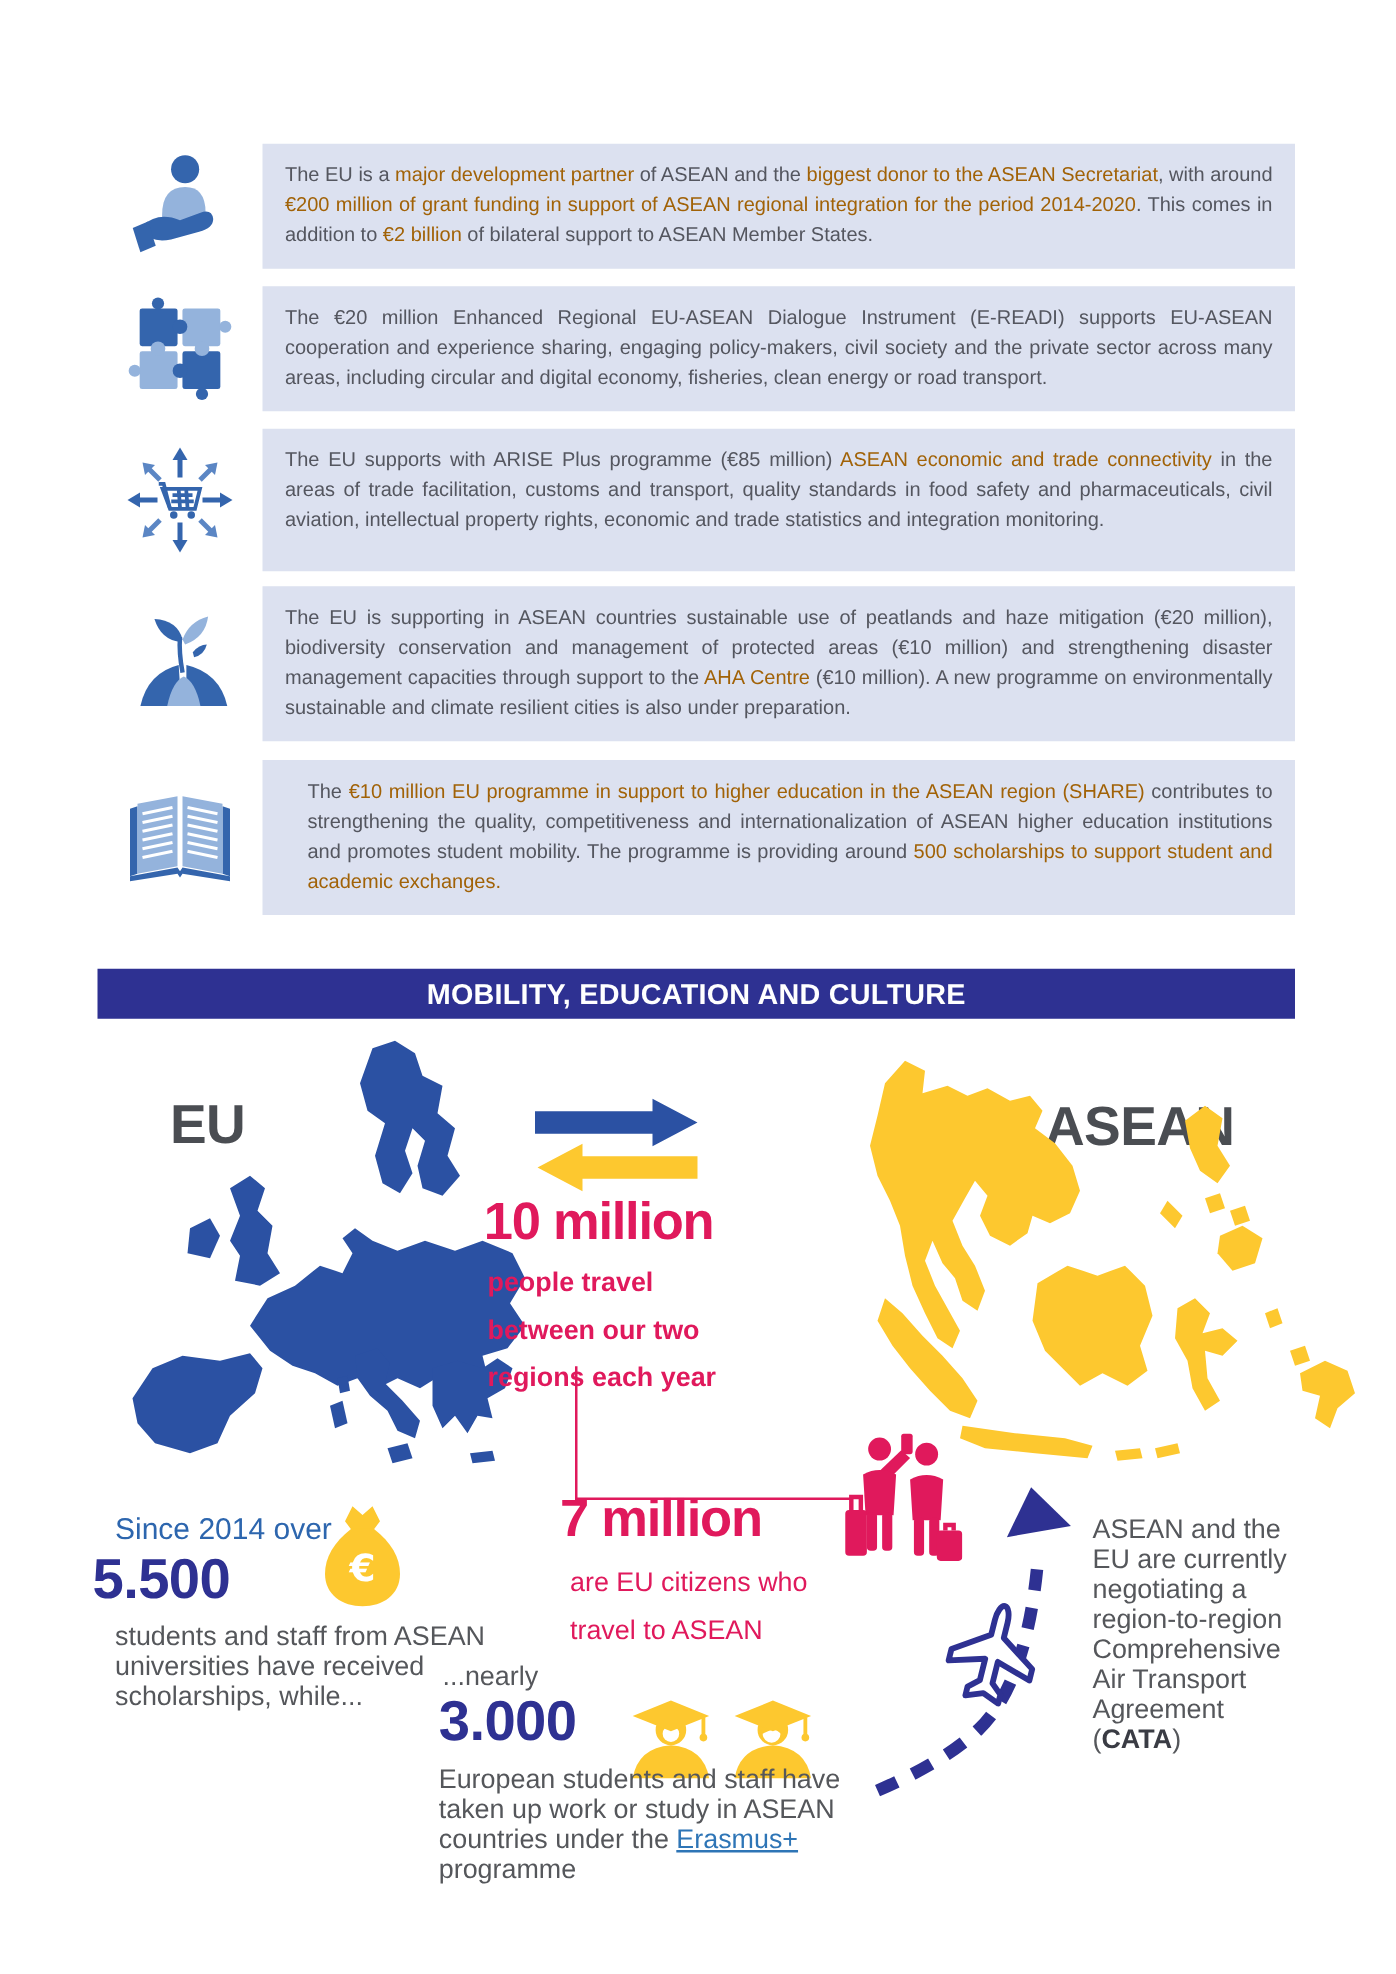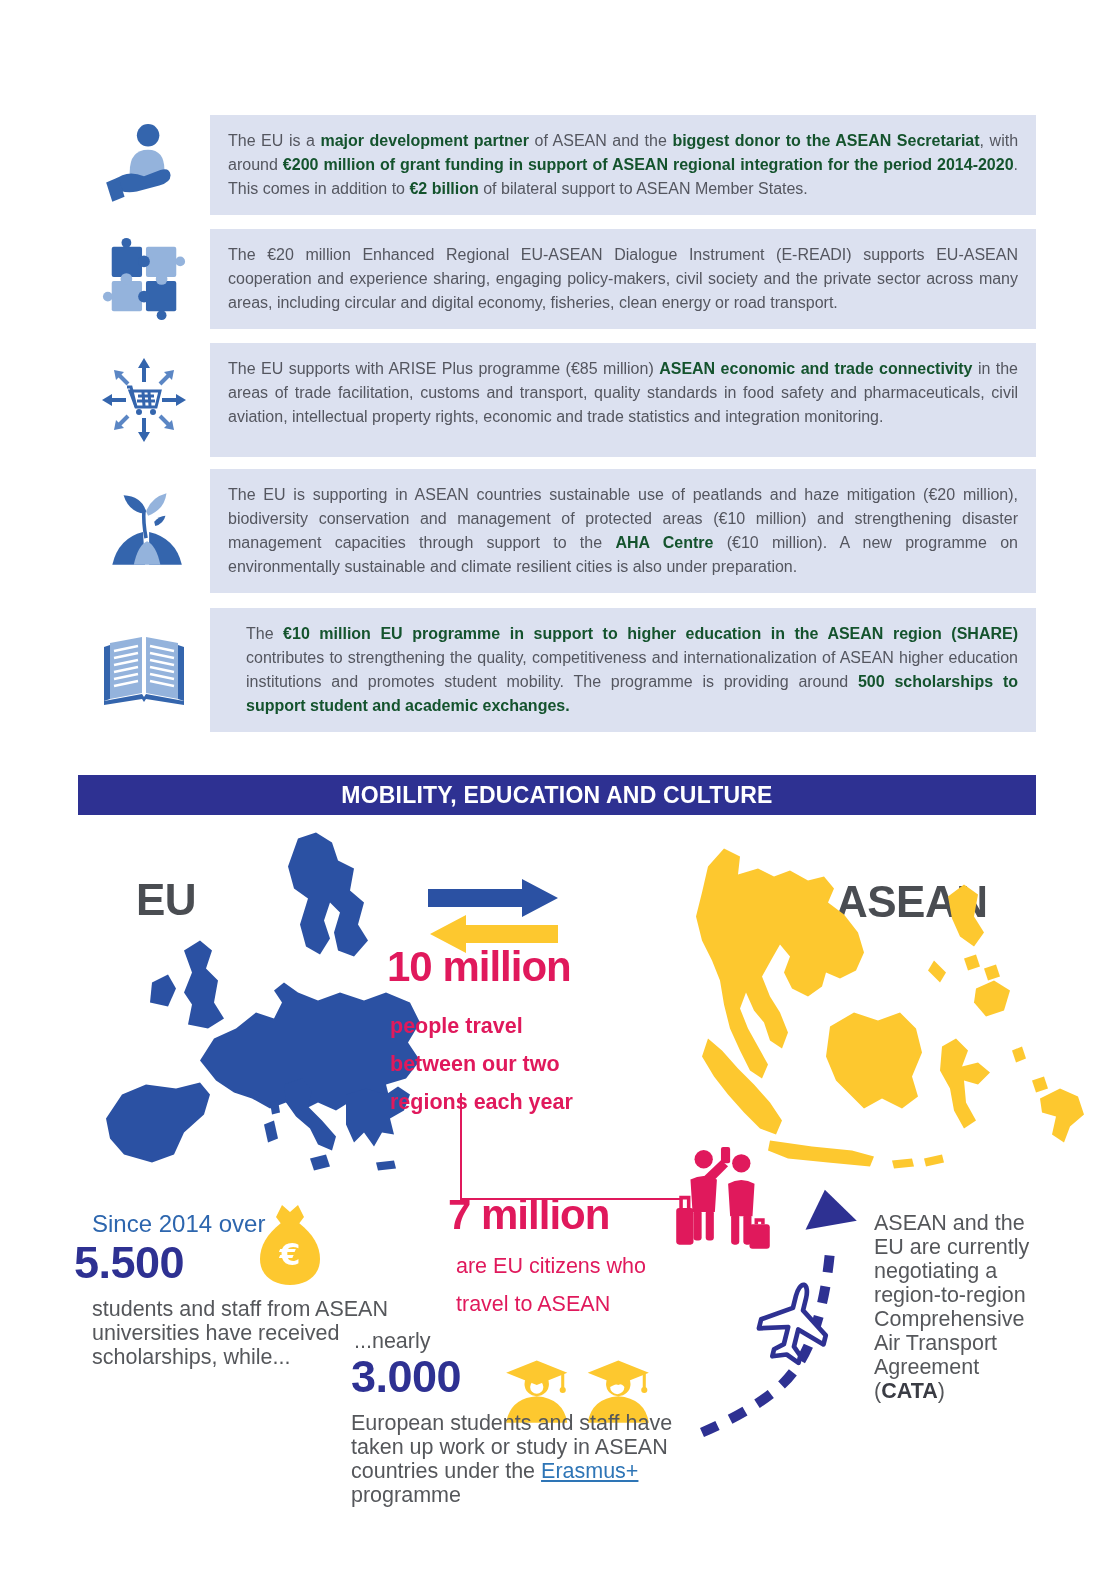--- a/index.html
+++ b/index.html
@@ -16,21 +16,21 @@
   .irow { display:flex; align-items:center; }
   .irow.r1 { margin-top:19px; }
   .irow.r2, .irow.r3 { margin-top:14px; }
   .irow.r4 { margin-top:12px; }
   .irow.r5 { margin-top:15px; }
   .icon-cell { width:132px; flex:0 0 132px; display:flex; justify-content:center; align-items:center; }
   .text-box {
     flex:1; background:#dce1f0; padding:14px 18px; color:#54565f;
     font-size:16px; line-height:1.5; text-align:justify;
   }
-  .text-box .b { font-weight:bold; color:#14532d; }
+  .text-box .b { font-weight:normal; color:#a16207; }
   .tb1 { min-height:96px; } .tb2 { min-height:89px; } .tb3 { min-height:114px; }
   .tb4 { min-height:110px; } .tb5 { min-height:110px;padding-left:36px; }
   .banner2 { margin-top:43px; }
   .info { position:relative; width:1117px; height:764px; }
   .abs { position:absolute; }
   .region-label { font-size:44px; font-weight:bold; color:#4a4d52; letter-spacing:-.5px; }
   .pink-number { font-size:42px; font-weight:bold; color:#e0195c; letter-spacing:-1px; }
   .pink-lines { font-size:21.5px; color:#e0195c; line-height:38px; font-weight:bold; }
   .navy-number { font-size:45px; font-weight:bold; color:#2e3192; letter-spacing:-.5px; }
   .gray-lines { font-size:21.5px; color:#55575b; line-height:24px; }
@@ -195,21 +195,21 @@
         <path d="M258 262 L278 256 L298 262 L310 254 L322 262 L316 278 L302 286 L306 302 L294 300 L286 314 L276 300 L266 310 L258 292 Z"></path>
         <path d="M288 330 L306 328 L308 336 L290 338 Z"></path>
       </g>
     </svg>
 
     <svg class="abs" style="left:428px; top:58px;" width="132" height="82" viewBox="0 0 132 82">
       <path d="M0 16 L94 16 L94 6 L130 25 L94 44 L94 34 L0 34 Z" fill="#2b51a3"></path>
       <path d="M130 52 L38 52 L38 42 L2 61 L38 80 L38 70 L130 70 Z" fill="#fdc82f"></path>
     </svg>
 
-    <div class="abs pink-number" style="left:387px; top:128px;">10 million</div>
+    <div class="abs pink-number" style="left:387px; top:138px;">10 million</div>
     <div class="abs pink-lines" style="left:390px; top:192px;">people travel<br>between our two<br>regions each year</div>
 
     <div class="abs connector" style="left:460px; top:278px; width:2px; height:106px;"></div>
     <div class="abs connector" style="left:460px; top:383px; width:222px; height:2px;"></div>
 
     <div class="abs region-label" style="left:836px; top:62px;">ASEAN</div>
 
     <svg class="abs" style="left:612px; top:24px;" width="475" height="338" viewBox="0 0 475 335">
       <g fill="#fdc82f">
         <path d="M96 26 L112 8 L128 16 L126 34 L146 28 L162 36 L178 30 L196 40 L212 36 L222 48 L216 62 L232 74 L246 92 L252 112 L244 130 L228 138 L214 132 L210 146 L196 156 L180 148 L172 132 L178 116 L168 104 L160 118 L150 136 L158 156 L168 172 L176 192 L170 208 L158 200 L152 182 L142 170 L134 152 L128 168 L136 188 L146 206 L156 224 L150 238 L138 230 L128 210 L118 188 L112 164 L108 140 L100 120 L90 100 L84 76 L90 52 Z"></path>

